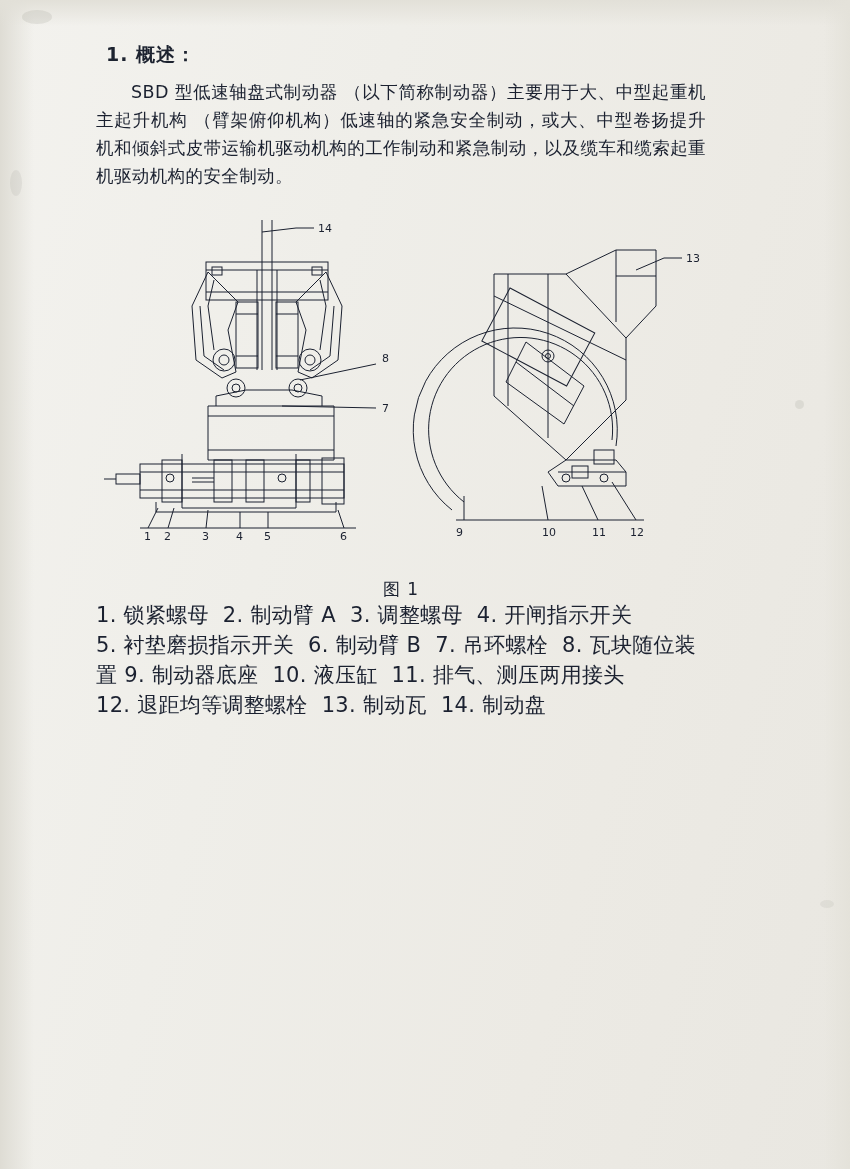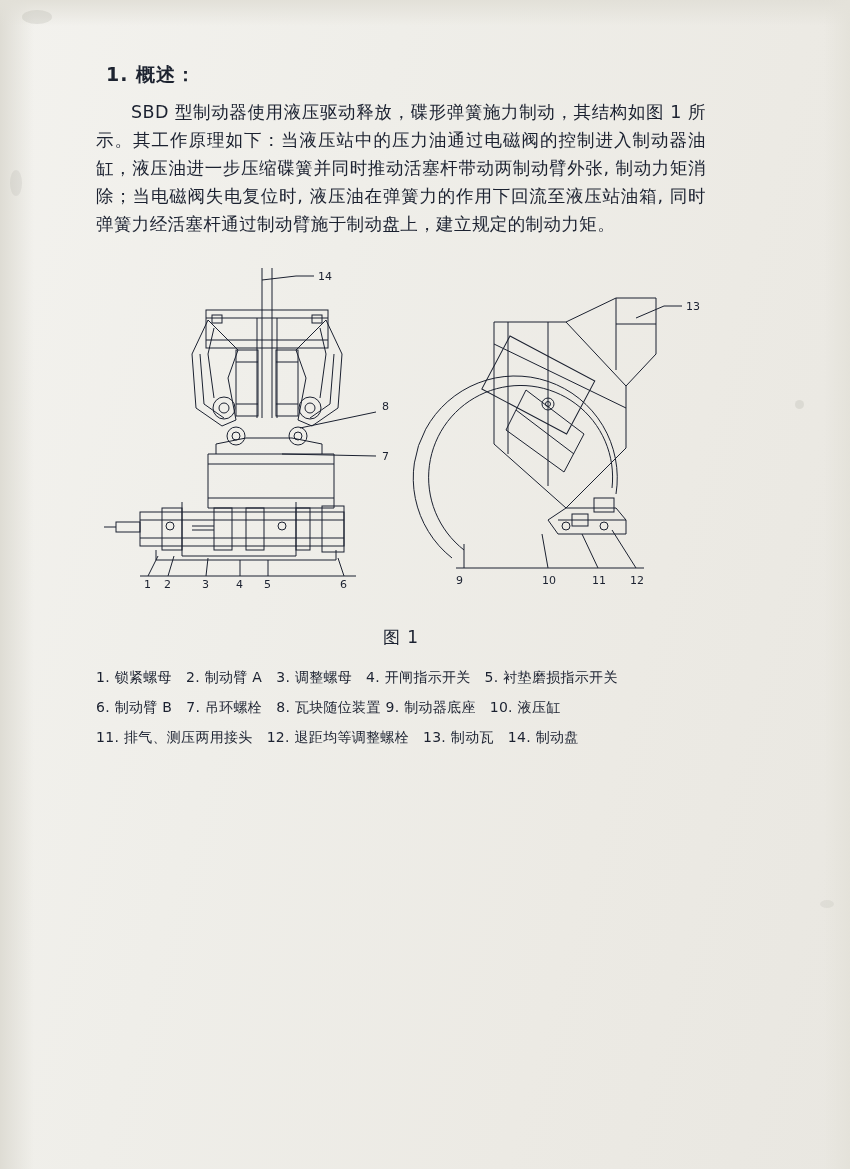--- a/index.html
+++ b/index.html
@@ -44,21 +44,21 @@
   .edge-right {
     position: absolute;
     right: 0; top: 0;
     width: 26px; height: 1169px;
     background: linear-gradient(to left, #e4e2da 0%, rgba(240,239,234,0) 100%);
     pointer-events: none;
   }
   .content {
     position: absolute;
     left: 96px;
-    top: 62px;
+    top: 42px;
     width: 610px;
   }
   .heading {
     font-family: "DejaVu Sans", sans-serif;
     font-size: 19px;
     font-weight: bold;
     color: #1d2330;
     letter-spacing: 1px;
     margin: 0 0 10px 10px;
   }
@@ -78,22 +78,22 @@
     height: 390px;
   }
   .fig-caption {
     text-align: center;
     font-size: 17px;
     color: #1b2130;
     margin-top: 0;
     letter-spacing: 1px;
   }
   .legend {
-    margin-top: 14px;
-    font-size: 14px;
+    margin-top: 0;
+    font-size: 21px;
     line-height: 30px;
     color: #1b2130;
     letter-spacing: 0.3px;
   }
   .legend span.item {
     white-space: nowrap;
     margin-right: 14px;
   }
   svg { display: block; }
   .lbl {
@@ -116,21 +116,21 @@
   <div class="blotch" style="left:795px;top:400px;width:9px;height:9px;background:rgba(150,150,140,0.18);"></div>
   <div class="blotch" style="left:820px;top:900px;width:14px;height:8px;background:rgba(150,150,140,0.12);"></div>
 
   <div class="content">
 
     <div class="heading">
       <span>1.</span>
       <span>概述：</span>
     </div>
 
-    <p class="para">SBD 型制动器使用液压驱动释放，碟形弹簧施力制动，其结构如图 1 所示。其工作原理如下：当液压站中的压力油通过电磁阀的控制进入制动器油缸，液压油进一步压缩碟簧并同时推动活塞杆带动两制动臂外张, 制动力矩消除；当电磁阀失电复位时, 液压油在弹簧力的作用下回流至液压站油箱, 同时弹簧力经活塞杆通过制动臂施于制动盘上，建立规定的制动力矩。</p>
+    <p class="para">SBD 型低速轴盘式制动器 （以下简称制动器）主要用于大、中型起重机主起升机构 （臂架俯仰机构）低速轴的紧急安全制动，或大、中型卷扬提升机和倾斜式皮带运输机驱动机构的工作制动和紧急制动，以及缆车和缆索起重机驱动机构的安全制动。</p>
 
     <div class="figure-wrap">
       <svg width="610" height="368" viewBox="0 0 610 368">
         <g fill="none" stroke="#1b2130" stroke-width="1">
 
           <line x1="166" y1="10" x2="166" y2="160"></line>
           <line x1="176" y1="10" x2="176" y2="160"></line>
           <line x1="161" y1="60" x2="161" y2="160"></line>
           <line x1="181" y1="60" x2="181" y2="160"></line>
 

